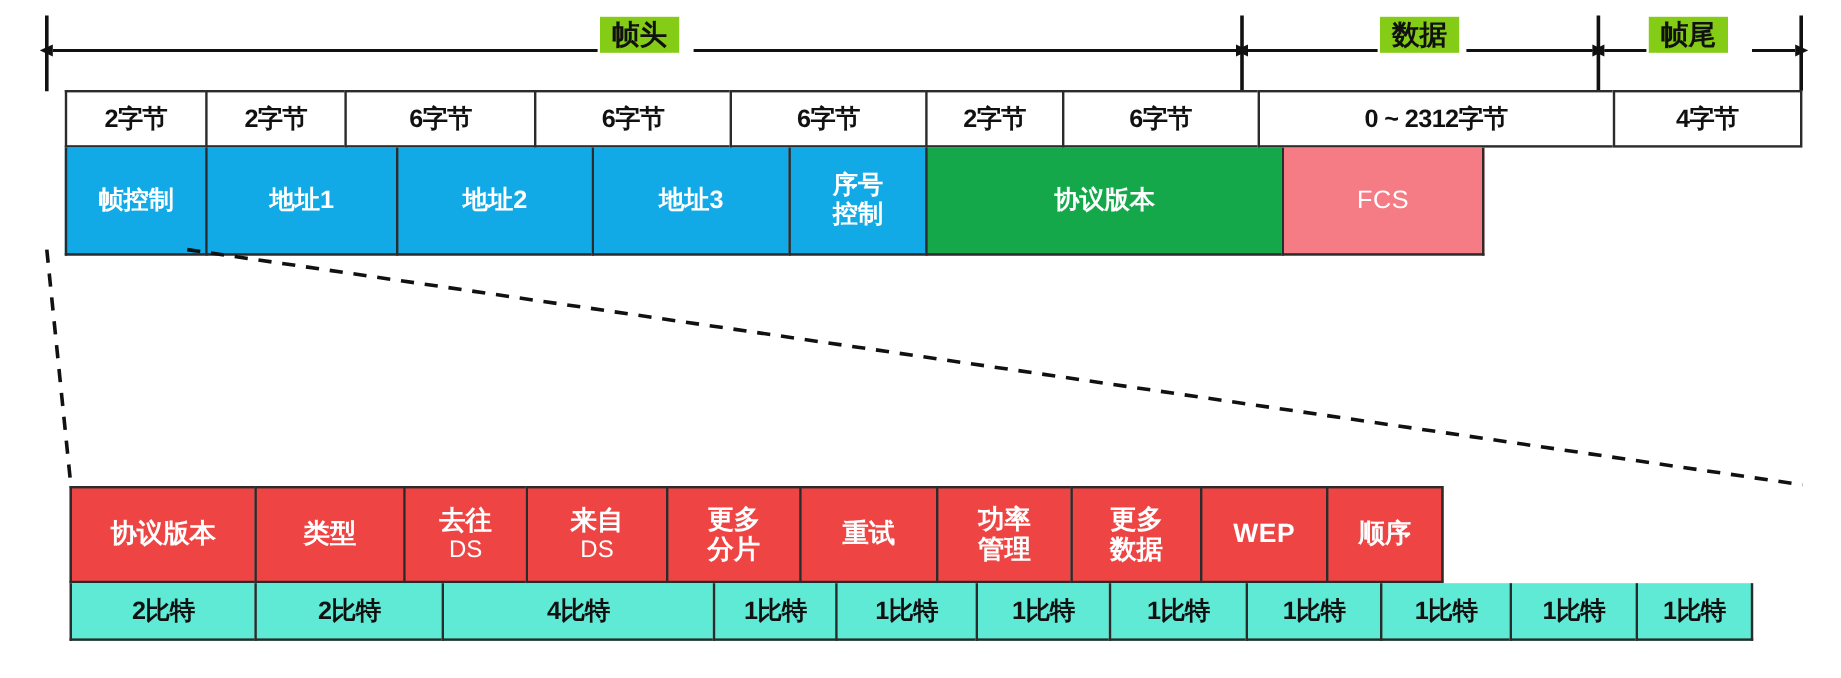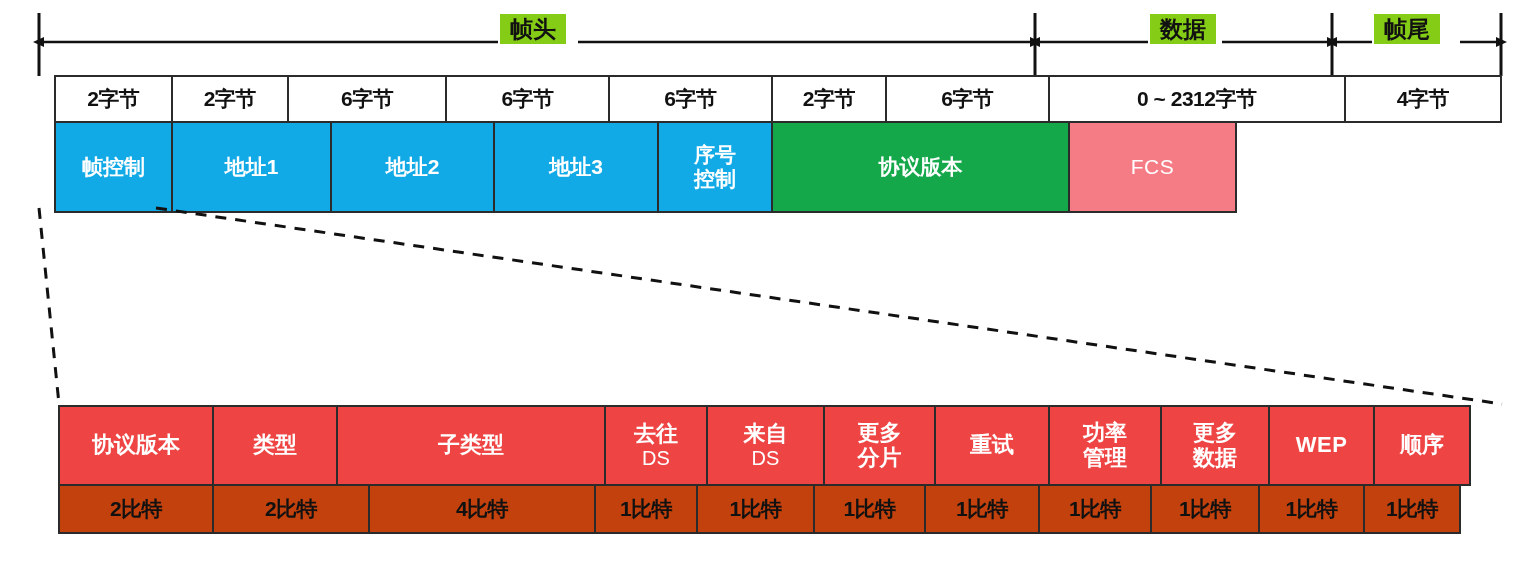--- a/index.html
+++ b/index.html
@@ -125,21 +125,21 @@
     line-height: 1.1;
     text-align: center;
     white-space: nowrap;
   }
   .fc-head:last-child { border-right-width: 2px; }
   .fc-head .sub { font-size: 20px; font-weight: normal; }
   .fc-head .plain { font-weight: bold; letter-spacing: .5px; }
 
   .fc-size {
     box-sizing: border-box;
-    background: #c2410c;
+    background: #5eead4;
     border: 2px solid #2b2b2b;
     border-right-width: 0;
     border-top-width: 0;
     display: flex;
     align-items: center;
     justify-content: center;
     font-size: 21px;
     font-weight: bold;
     color: #111111;
     letter-spacing: -0.5px;
@@ -236,23 +236,20 @@
   </svg>
 
   <div id="fc-table">
 
     <div class="fc-head-row">
       <div class="fc-head" style="width:154px">
         <span>协议版本</span>
       </div>
       <div class="fc-head" style="width:124px">
         <span>类型</span>
-      </div>
-      <div class="fc-head" style="width:268px">
-        <span>子类型</span>
       </div>
       <div class="fc-head" style="width:102px">
         <span>去往</span>
         <span class="sub">DS</span>
       </div>
       <div class="fc-head" style="width:117px">
         <span>来自</span>
         <span class="sub">DS</span>
       </div>
       <div class="fc-head" style="width:111px">

